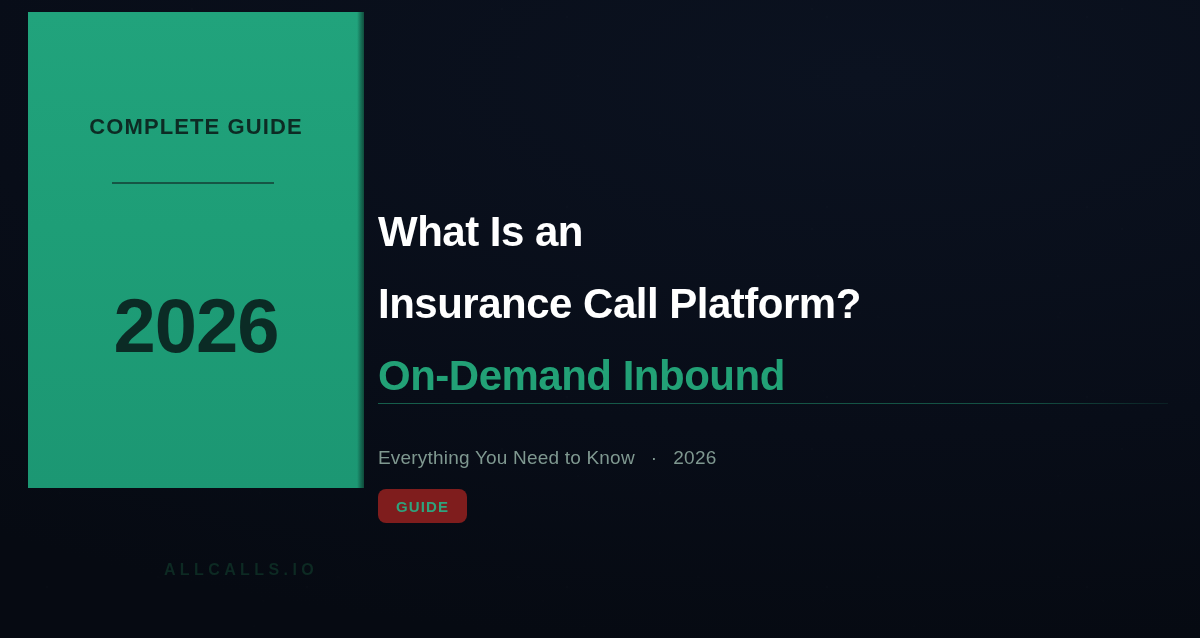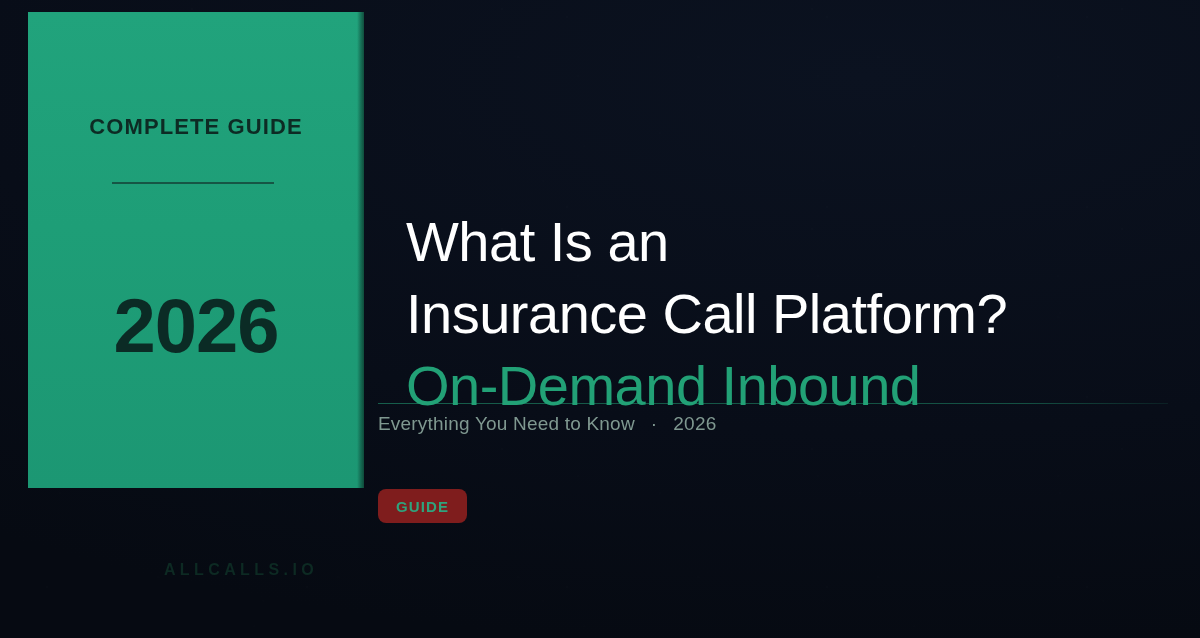--- a/index.html
+++ b/index.html
@@ -120,42 +120,41 @@
     top: 0;
     width: 790px;
     height: 638px;
   }
 
   .title {
     position: absolute;
     top: 168px;
     left: 0;
     width: 790px;
-    font-size: 56px;
-    font-weight: normal;
+    font-size: 42px;
+    font-weight: bold;
     line-height: 72px;
     letter-spacing: -0.5px;
     color: #ffffff;
-    margin-left: 28px;
   }
   .title-line { display: block; white-space: nowrap; }
   .title-line.accent { color: #22a176; }
 
   .meta-rule {
     position: absolute;
     top: 403px;
     left: 0;
     width: 790px;
     height: 1px;
     background: linear-gradient(90deg, rgba(34,161,118,.55) 0%, rgba(34,161,118,.45) 82%, rgba(34,161,118,.12) 100%);
   }
 
   .meta {
     position: absolute;
-    top: 410px;
+    top: 444px;
     left: 0;
     display: flex;
     align-items: center;
     font-size: 19px;
     line-height: 28px;
     color: #7f9890;
     letter-spacing: .2px;
   }
   .meta-dot {
     margin: 0 16px;

